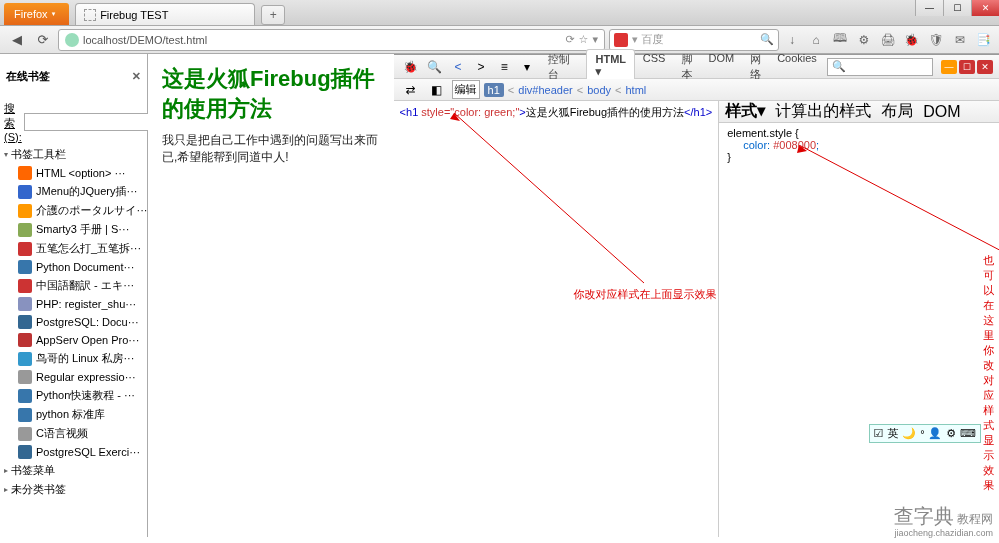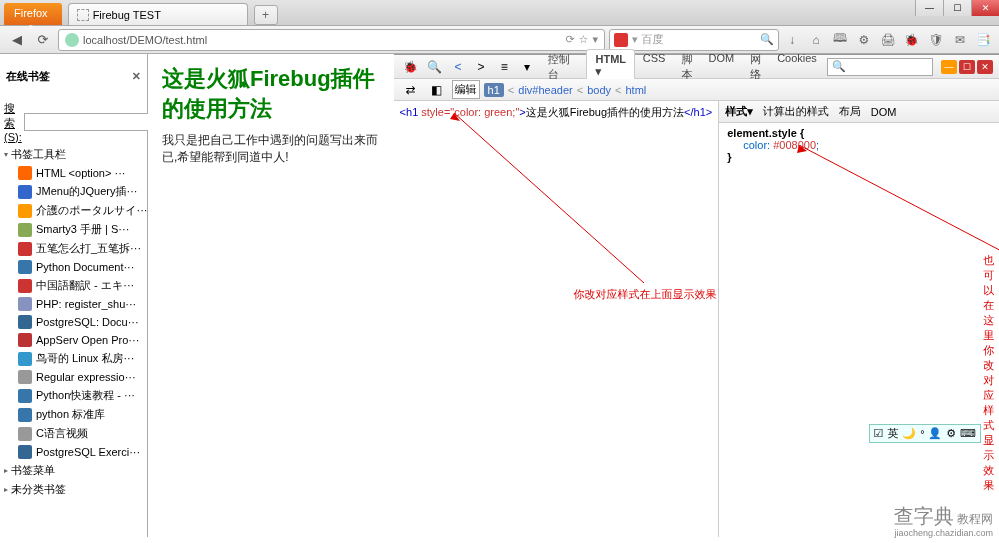--- a/index.html
+++ b/index.html
@@ -5,21 +5,21 @@
 * { margin: 0; padding: 0; box-sizing: border-box; font-family: "Microsoft YaHei", Arial, sans-serif; }
 body { width: 999px; height: 543px; overflow: hidden; background: #fff; position: relative; }
 .win-btns { position: absolute; right: 0; top: 0; display: flex; }
 .win-btn { width: 28px; height: 16px; display: flex; align-items: center; justify-content: center; font-size: 9px; border-left: 1px solid #aaa; background: linear-gradient(#eee,#ddd); }
 .win-min { background: linear-gradient(#eee,#ddd); }
 .win-max { background: linear-gradient(#eee,#ddd); }
 .win-close { background: linear-gradient(#e77,#c33); color: #fff; }
 
 
 .tabbar { height: 26px; background: linear-gradient(#e5e5e5,#cfcfcf); display: flex; align-items: flex-end; border-bottom: 1px solid #aaa; position: relative; }
-.ff-btn { background: linear-gradient(#f7931e,#e56717); color: #fff; font-size: 11px; padding: 4px 14px 4px 10px; border-radius: 3px 3px 0 0; margin-left: 4px; display: flex; align-items: center; gap: 4px; height: 22px; flex-direction: column; }
+.ff-btn { background: linear-gradient(#f7931e,#e56717); color: #fff; font-size: 11px; padding: 4px 14px 4px 10px; border-radius: 3px 3px 0 0; margin-left: 4px; display: flex; align-items: center; gap: 4px; height: 22px; }
 .ff-btn .tri { font-size: 7px; }
 .tab { background: linear-gradient(#fdfdfd,#ececec); border: 1px solid #aaa; border-bottom: none; border-radius: 4px 4px 0 0; height: 22px; display: flex; align-items: center; padding: 0 8px; margin-left: 6px; font-size: 11px; gap: 4px; min-width: 180px; }
 .tab-icon { width: 12px; height: 12px; border: 1px dashed #999; }
 .newtab { width: 24px; height: 20px; border: 1px solid #aaa; border-radius: 3px; background: linear-gradient(#f5f5f5,#e5e5e5); margin-left: 6px; display: flex; align-items: center; justify-content: center; font-size: 12px; color: #666; }
 
 
 .urlbar-row { height: 28px; background: linear-gradient(#f5f5f5,#e5e5e5); display: flex; align-items: center; padding: 0 6px; gap: 4px; border-bottom: 1px solid #aaa; }
 .nav-btn { width: 22px; height: 22px; display: flex; align-items: center; justify-content: center; color: #555; font-size: 13px; }
 .urlbar { flex: 1; height: 22px; border: 1px solid #aaa; border-radius: 3px; background: #fff; display: flex; align-items: center; padding: 0 6px; font-size: 11px; color: #555; }
 .url-glob { width: 14px; height: 14px; border-radius: 50%; background: #9db; margin-right: 4px; }
@@ -71,24 +71,24 @@
 
 .fb-panels { flex: 1; display: flex; background: #fff; }
 .fb-html { flex: 1.05; padding: 4px 6px; font-family: monospace; font-size: 11px; position: relative; }
 .fb-html .code { white-space: nowrap; }
 .fb-html .tag { color: #00c; }
 .fb-html .attr { color: #c33; }
 .fb-html .val { color: #c33; }
 .fb-html .txt { color: #000; }
 
 .fb-side { flex: 1; border-left: 1px solid #ccc; display: flex; flex-direction: column; }
-.fb-side-tabs { height: 22px; background: linear-gradient(#fafafa,#ececec); border-bottom: 1px solid #ccc; display: flex; align-items: center; padding: 0 6px; gap: 10px; font-size: 11px; }
+.fb-side-tabs { height: 22px; background: linear-gradient(#fafafa,#ececec); border-bottom: 1px solid #ccc; display: flex; align-items: center; padding: 0 6px; gap: 10px; font-size: 16px; }
 .fb-side-tab.active { font-weight: bold; }
 .fb-css { padding: 4px 8px; font-family: monospace; font-size: 11px; position: relative; flex: 1; }
-.fb-css .sel { color: #000; font-weight: bold; }
+.fb-css .sel { color: #000; }
 .fb-css .prop { color: #06c; margin-left: 16px; }
 .fb-css .pval { color: #c33; }
 
 
 .anno-line { position: absolute; pointer-events: none; }
 .anno-text { position: absolute; color: #d00; font-size: 11px; }
 
 
 .wm { position: absolute; right: 6px; bottom: 4px; font-size: 12px; color: #888; text-align: right; line-height: 1.2; }
 

